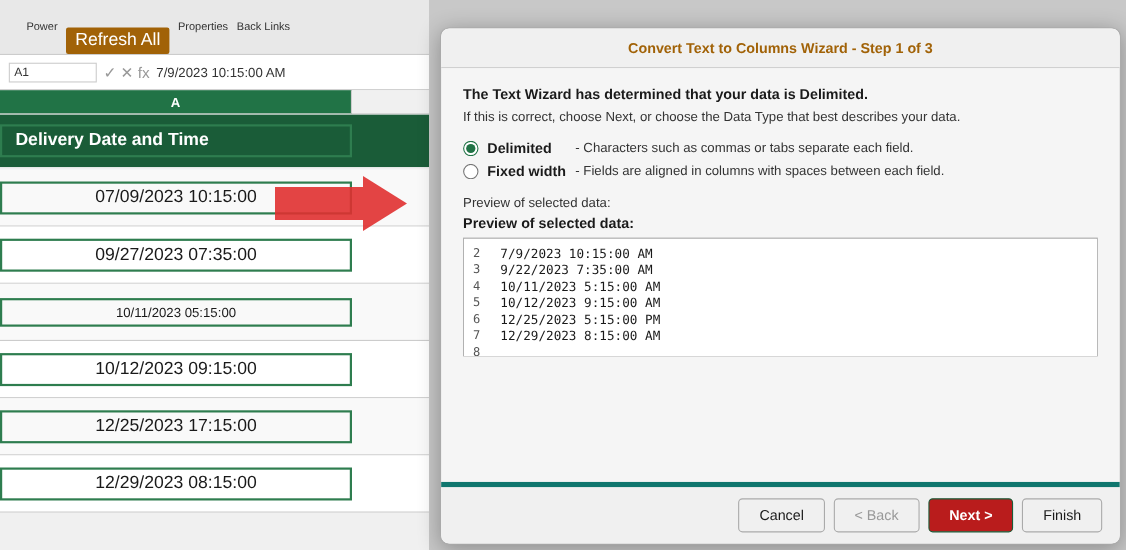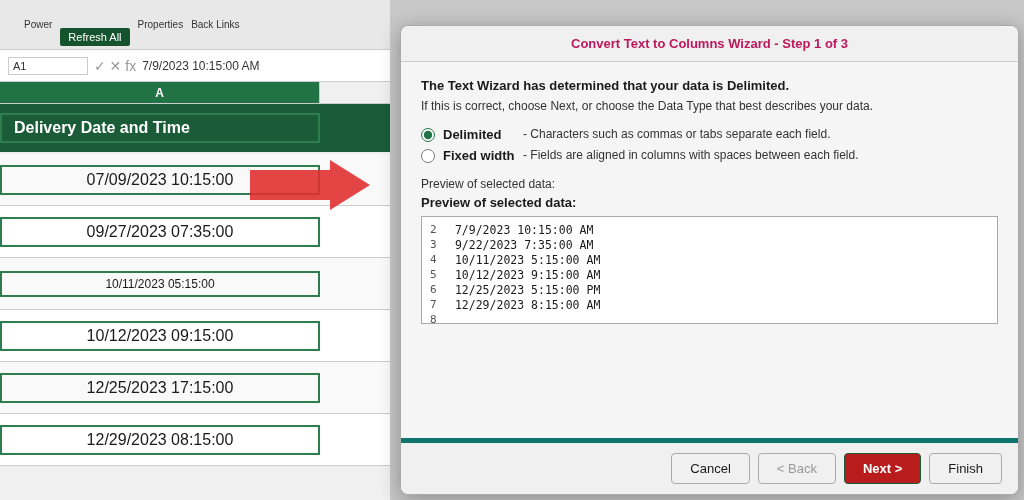--- a/index.html
+++ b/index.html
@@ -26,25 +26,25 @@
       height: 50px;
       background: #e8e8e8;
       border-bottom: 1px solid #ccc;
       display: flex;
       align-items: center;
       padding: 0 24px;
       gap: 8px;
     }
 
     .excel-toolbar-btn {
-      background: #14532d;
+      background: #a16207;
       color: white;
       border: none;
       padding: 3px 8px;
-      font-size: 11px;
+      font-size: 16px;
       border-radius: 2px;
       cursor: pointer;
       margin-top: 24px;
     }
 
     .excel-toolbar-text {
       font-size: 10px;
       color: #333;
     }
 
@@ -190,21 +190,21 @@
     }
 
     .dialog-title-bar {
       background: #f0f0f0;
       border-bottom: 1px solid #ccc;
       padding: 10px 16px;
       border-radius: 8px 8px 0 0;
       text-align: center;
       font-size: 13px;
       font-weight: 600;
-      color: #be185d;
+      color: #a16207;
     }
 
     .dialog-body {
       flex: 1;
       padding: 16px 20px;
       overflow: hidden;
     }
 
     .wizard-intro {
       font-size: 13px;

